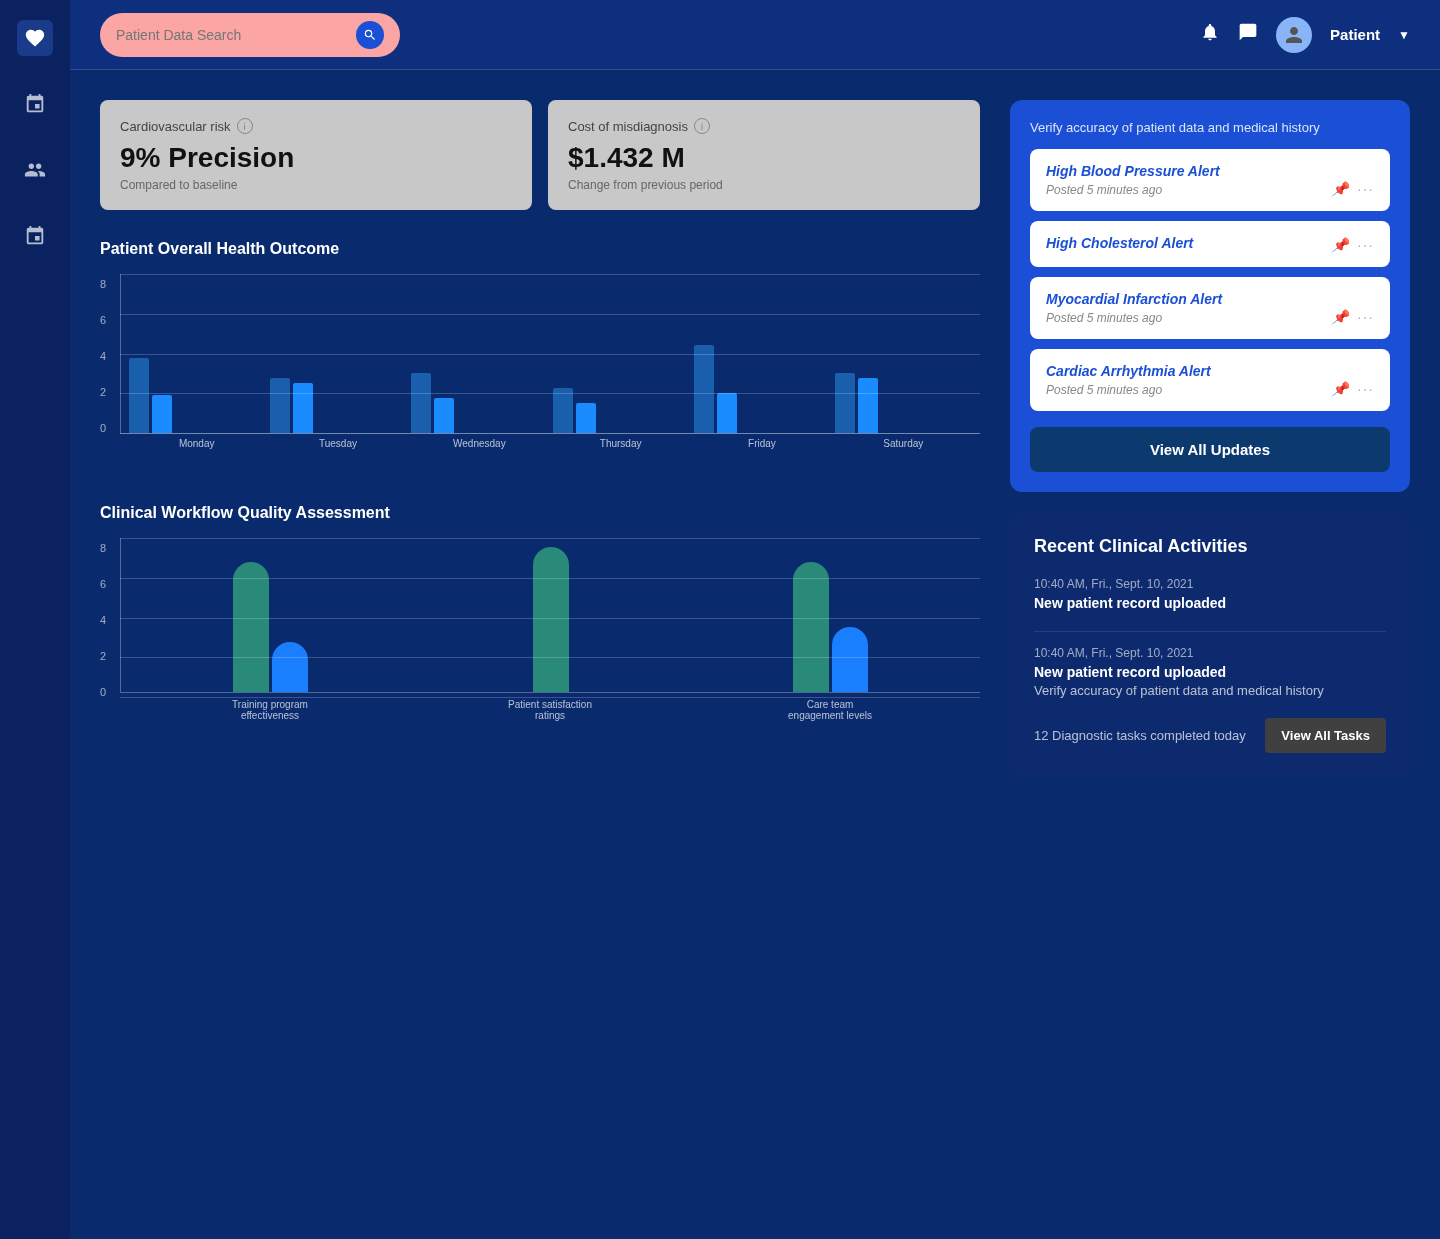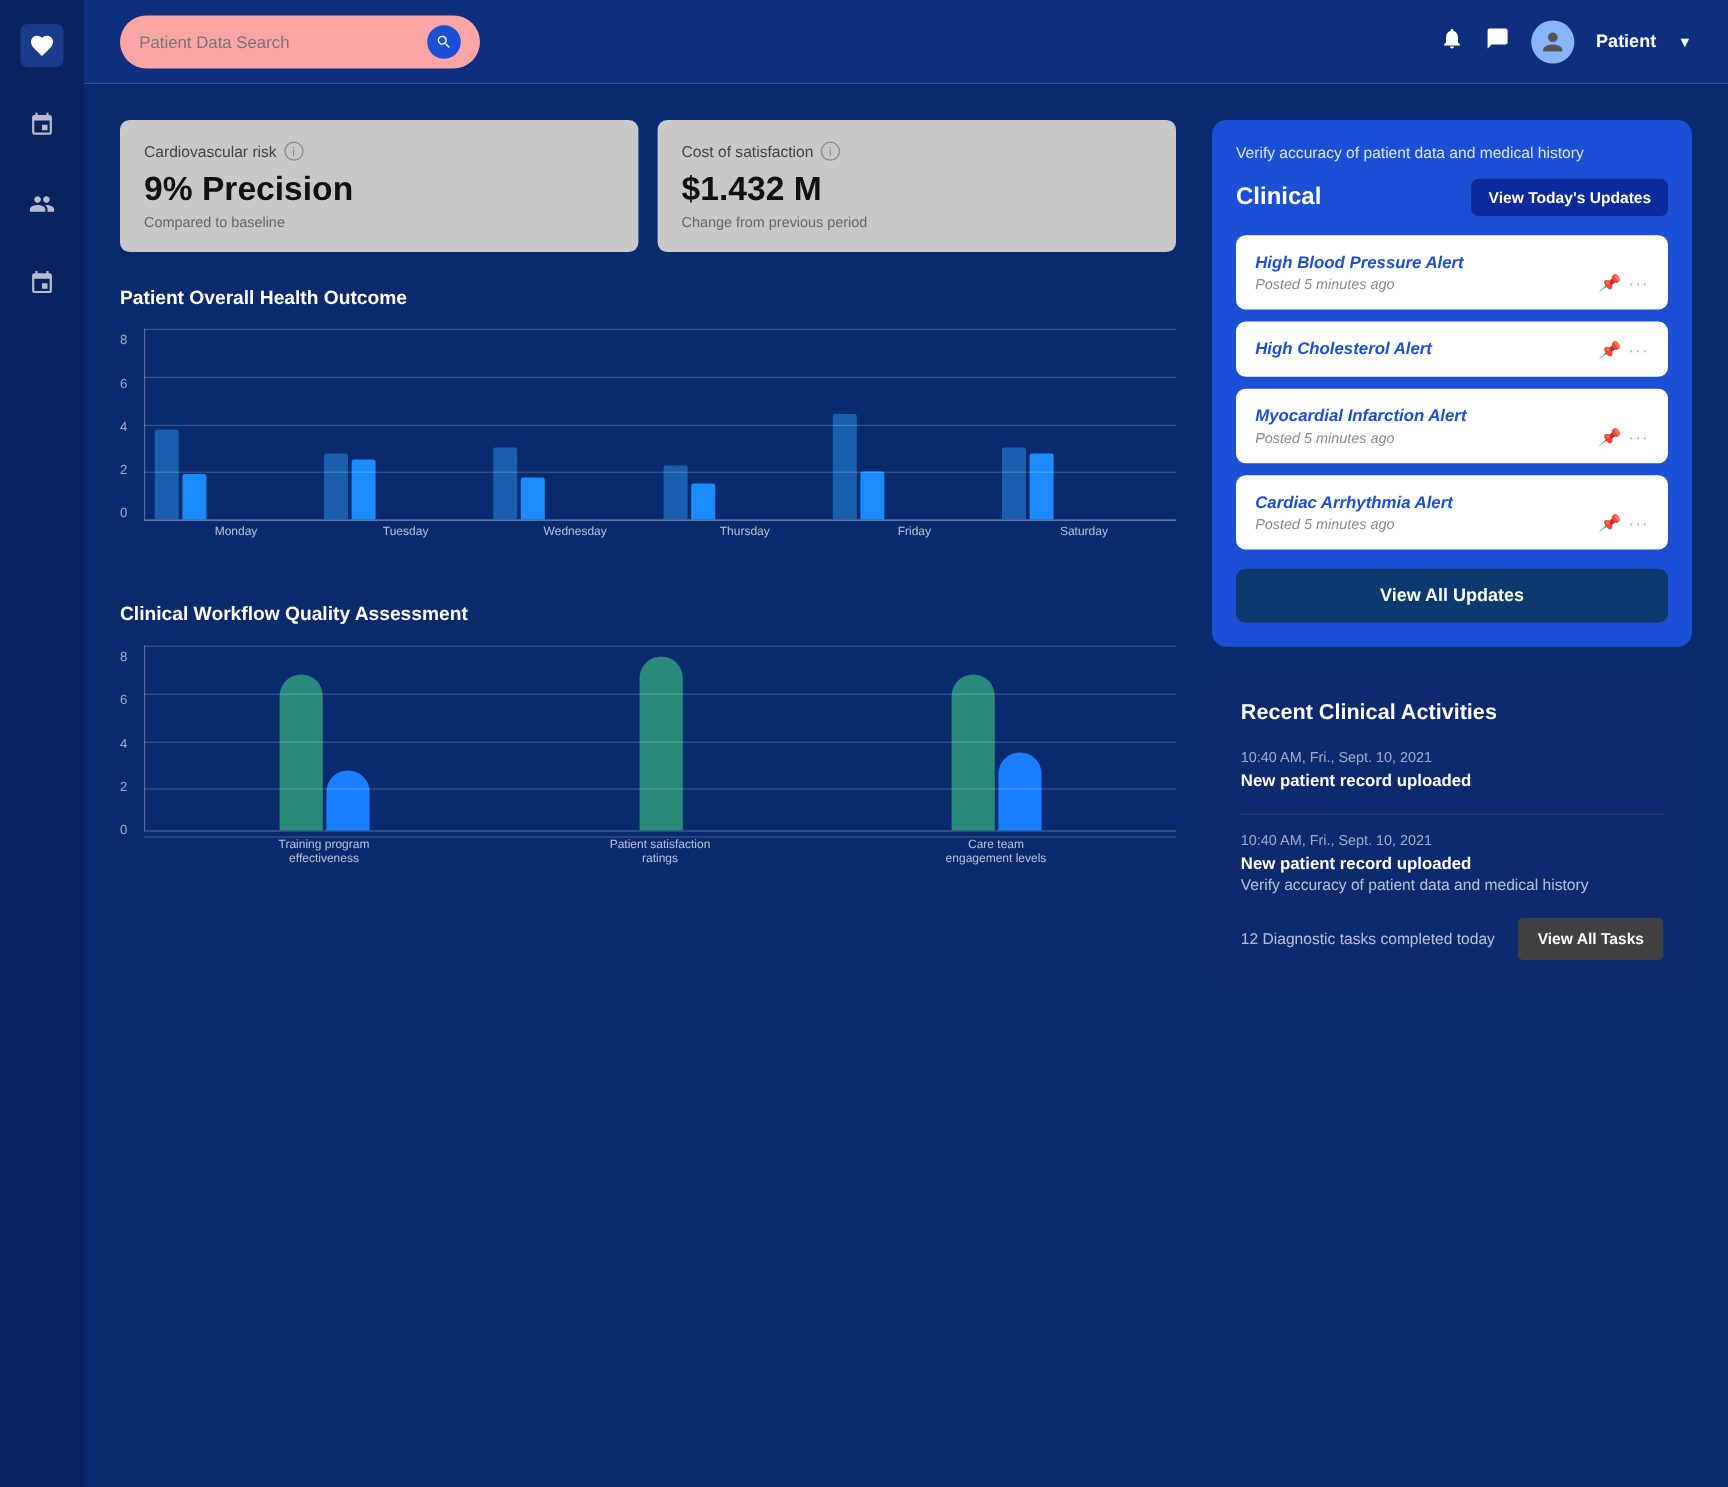--- a/index.html
+++ b/index.html
@@ -391,21 +391,21 @@
       <div class="metric-card">
         <div class="label">
           <span>Cardiovascular risk</span>
           <span class="info-icon">ℹ</span>
         </div>
         <div class="value">9% Precision</div>
         <div class="sublabel">Compared to baseline</div>
       </div>
       <div class="metric-card">
         <div class="label">
-          <span>Cost of satisfaction</span>
+          <span>Cost of misdiagnosis</span>
           <span class="info-icon">ℹ</span>
         </div>
         <div class="value">$1.432 M</div>
         <div class="sublabel">Change from previous period</div>
       </div>
     </div>
 
     <div class="chart-section">
       <div class="chart-title">Patient Overall Health Outcome</div>
       <div class="chart-container">
@@ -505,24 +505,20 @@
           </div>
         </div>
       </div>
     </div>
   </div>
 
   <div class="right-col">
 
     <div class="clinical-panel">
       <div style="font-size:13px; color:rgba(255,255,255,0.85); margin-bottom:14px;">Verify accuracy of patient data and medical history</div>
-      <div class="clinical-header">
-        <span class="clinical-title">Clinical</span>
-        <button class="view-updates-btn">View Today's Updates</button>
-      </div>
 
       
       <div class="alert-card">
         <div class="alert-card-content">
           <div class="alert-card-title">High Blood Pressure Alert</div>
           <div class="alert-card-time">Posted 5 minutes ago</div>
         </div>
         <div class="alert-card-actions">
           <span class="pin-icon">📌</span>
           <span class="dots-icon">···</span>

